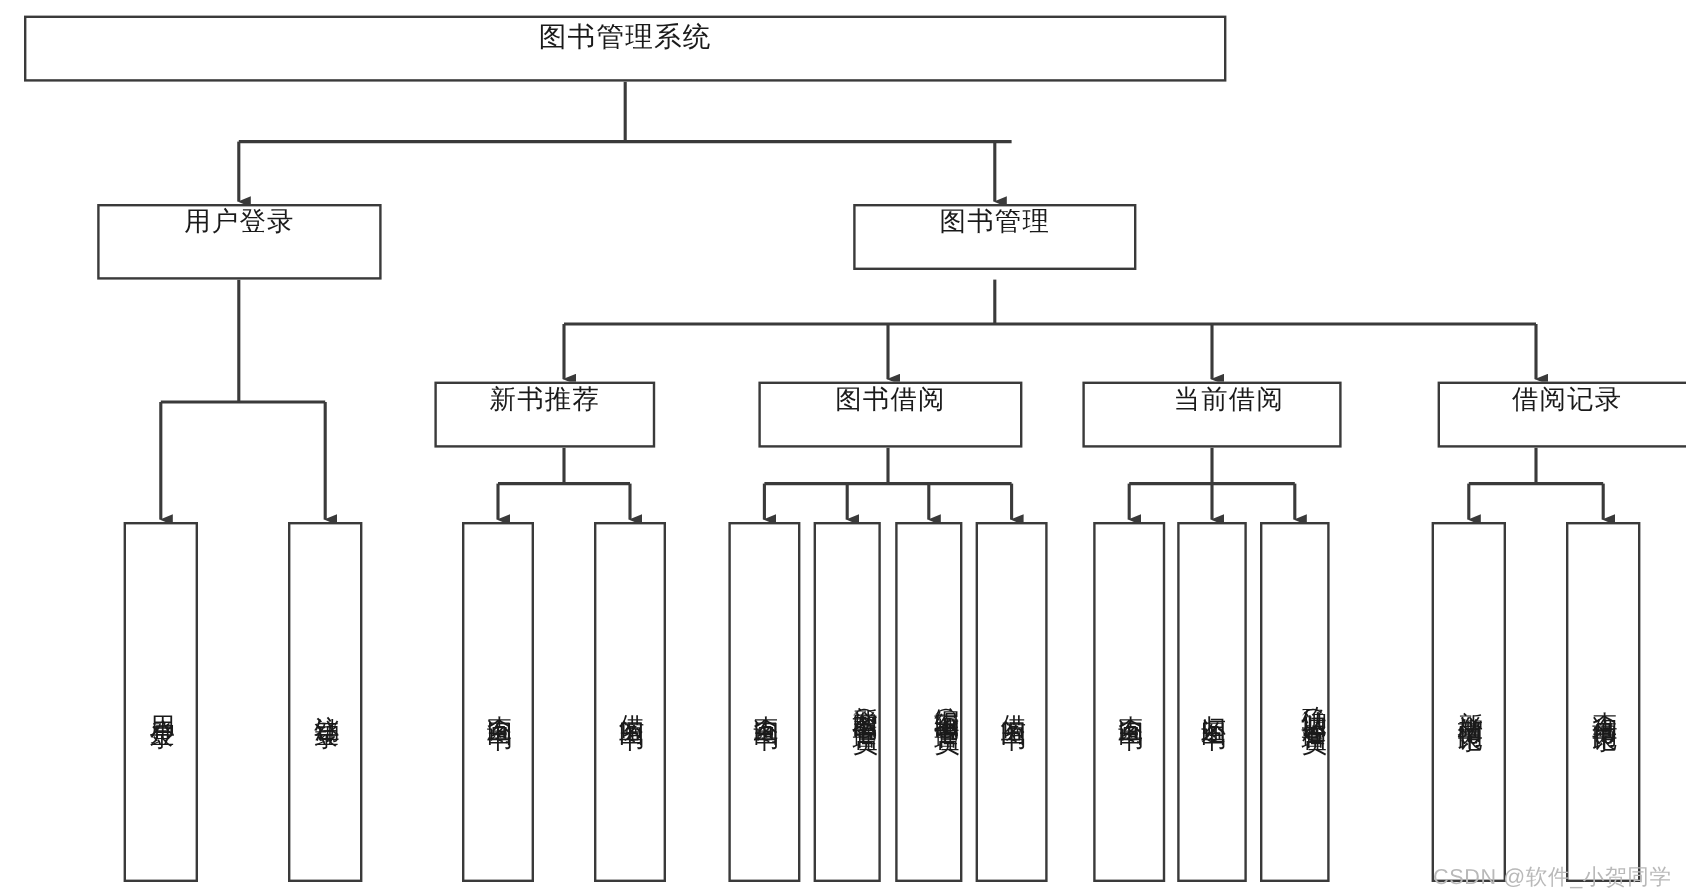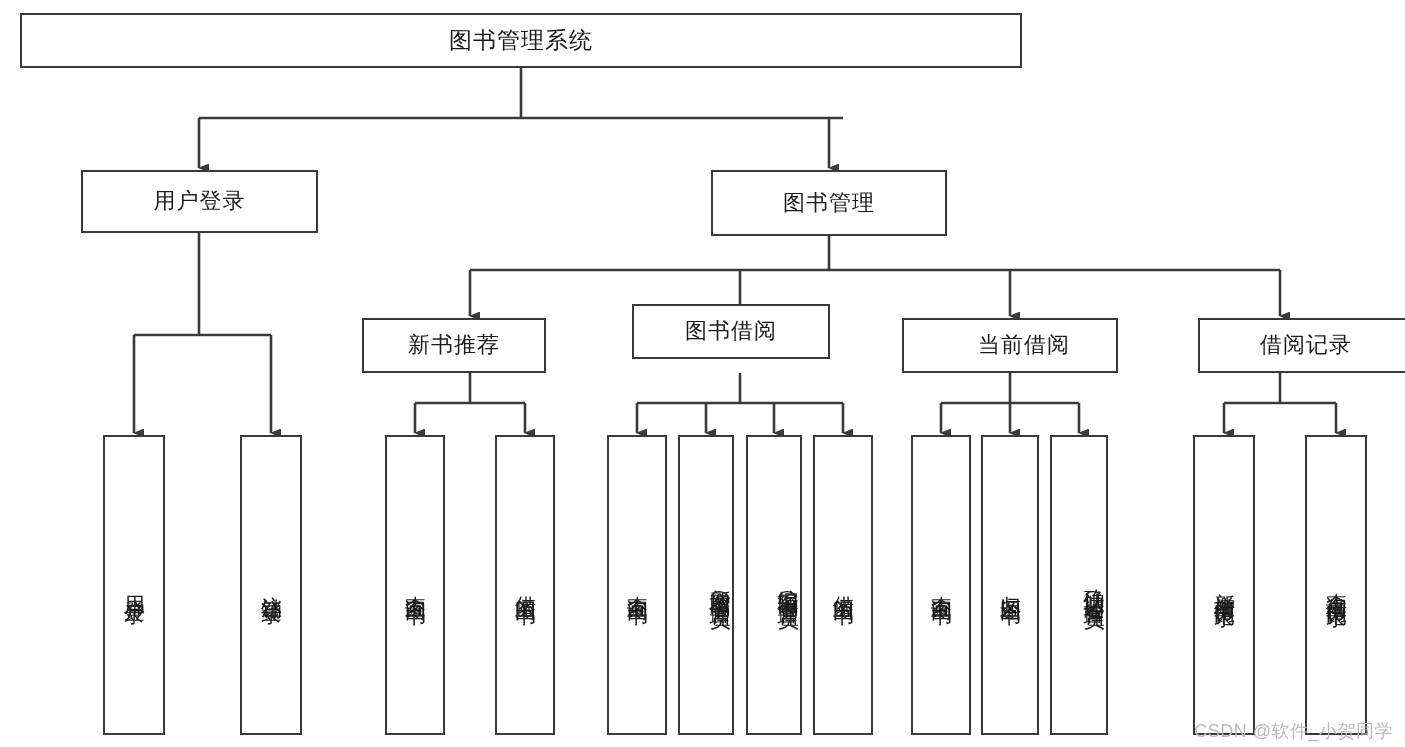--- a/index.html
+++ b/index.html
@@ -22,21 +22,20 @@
     width: 1405px;
     height: 747px;
     pointer-events: none;
   }
   .node {
     position: absolute;
     box-sizing: border-box;
     border: 2.5px solid #3a3a3a;
     background: #ffffff;
     display: flex;
-    align-items: center;
     justify-content: center;
     color: #1a1a1a;
     z-index: 2;
   }
   .node-h {
     font-size: 22px;
     letter-spacing: 1px;
     line-height: 1.2;
   }
   .node-root {
@@ -129,29 +128,29 @@
   </svg>
 
   <div class="node node-root" style="left:20px; top:13px; width:1002px; height:55px;">
     <span>图书管理系统</span>
   </div>
 
   <div class="node node-h" style="left:81px; top:170px; width:237px; height:63px;">
     <span>用户登录</span>
   </div>
 
-  <div class="node node-h" style="left:711px; top:170px; width:236px; height:66px;">
+  <div class="node node-h" style="left:711px; top:170px; width:236px; height:55px;">
     <span>图书管理</span>
   </div>
 
   <div class="node node-h" style="left:362px; top:318px; width:184px; height:55px;">
     <span>新书推荐</span>
   </div>
 
-  <div class="node node-h" style="left:632px; top:304px; width:198px; height:55px;">
+  <div class="node node-h" style="left:632px; top:318px; width:220px; height:55px;">
     <span>图书借阅</span>
   </div>
 
   <div class="node node-h" style="left:902px; top:318px; width:216px; height:55px;padding-left:28px;">
     <span>当前借阅</span>
   </div>
 
   <div class="node node-h" style="left:1172px; top:318px; width:216px; height:55px;margin-left:26px;">
     <span>借阅记录</span>
   </div>

